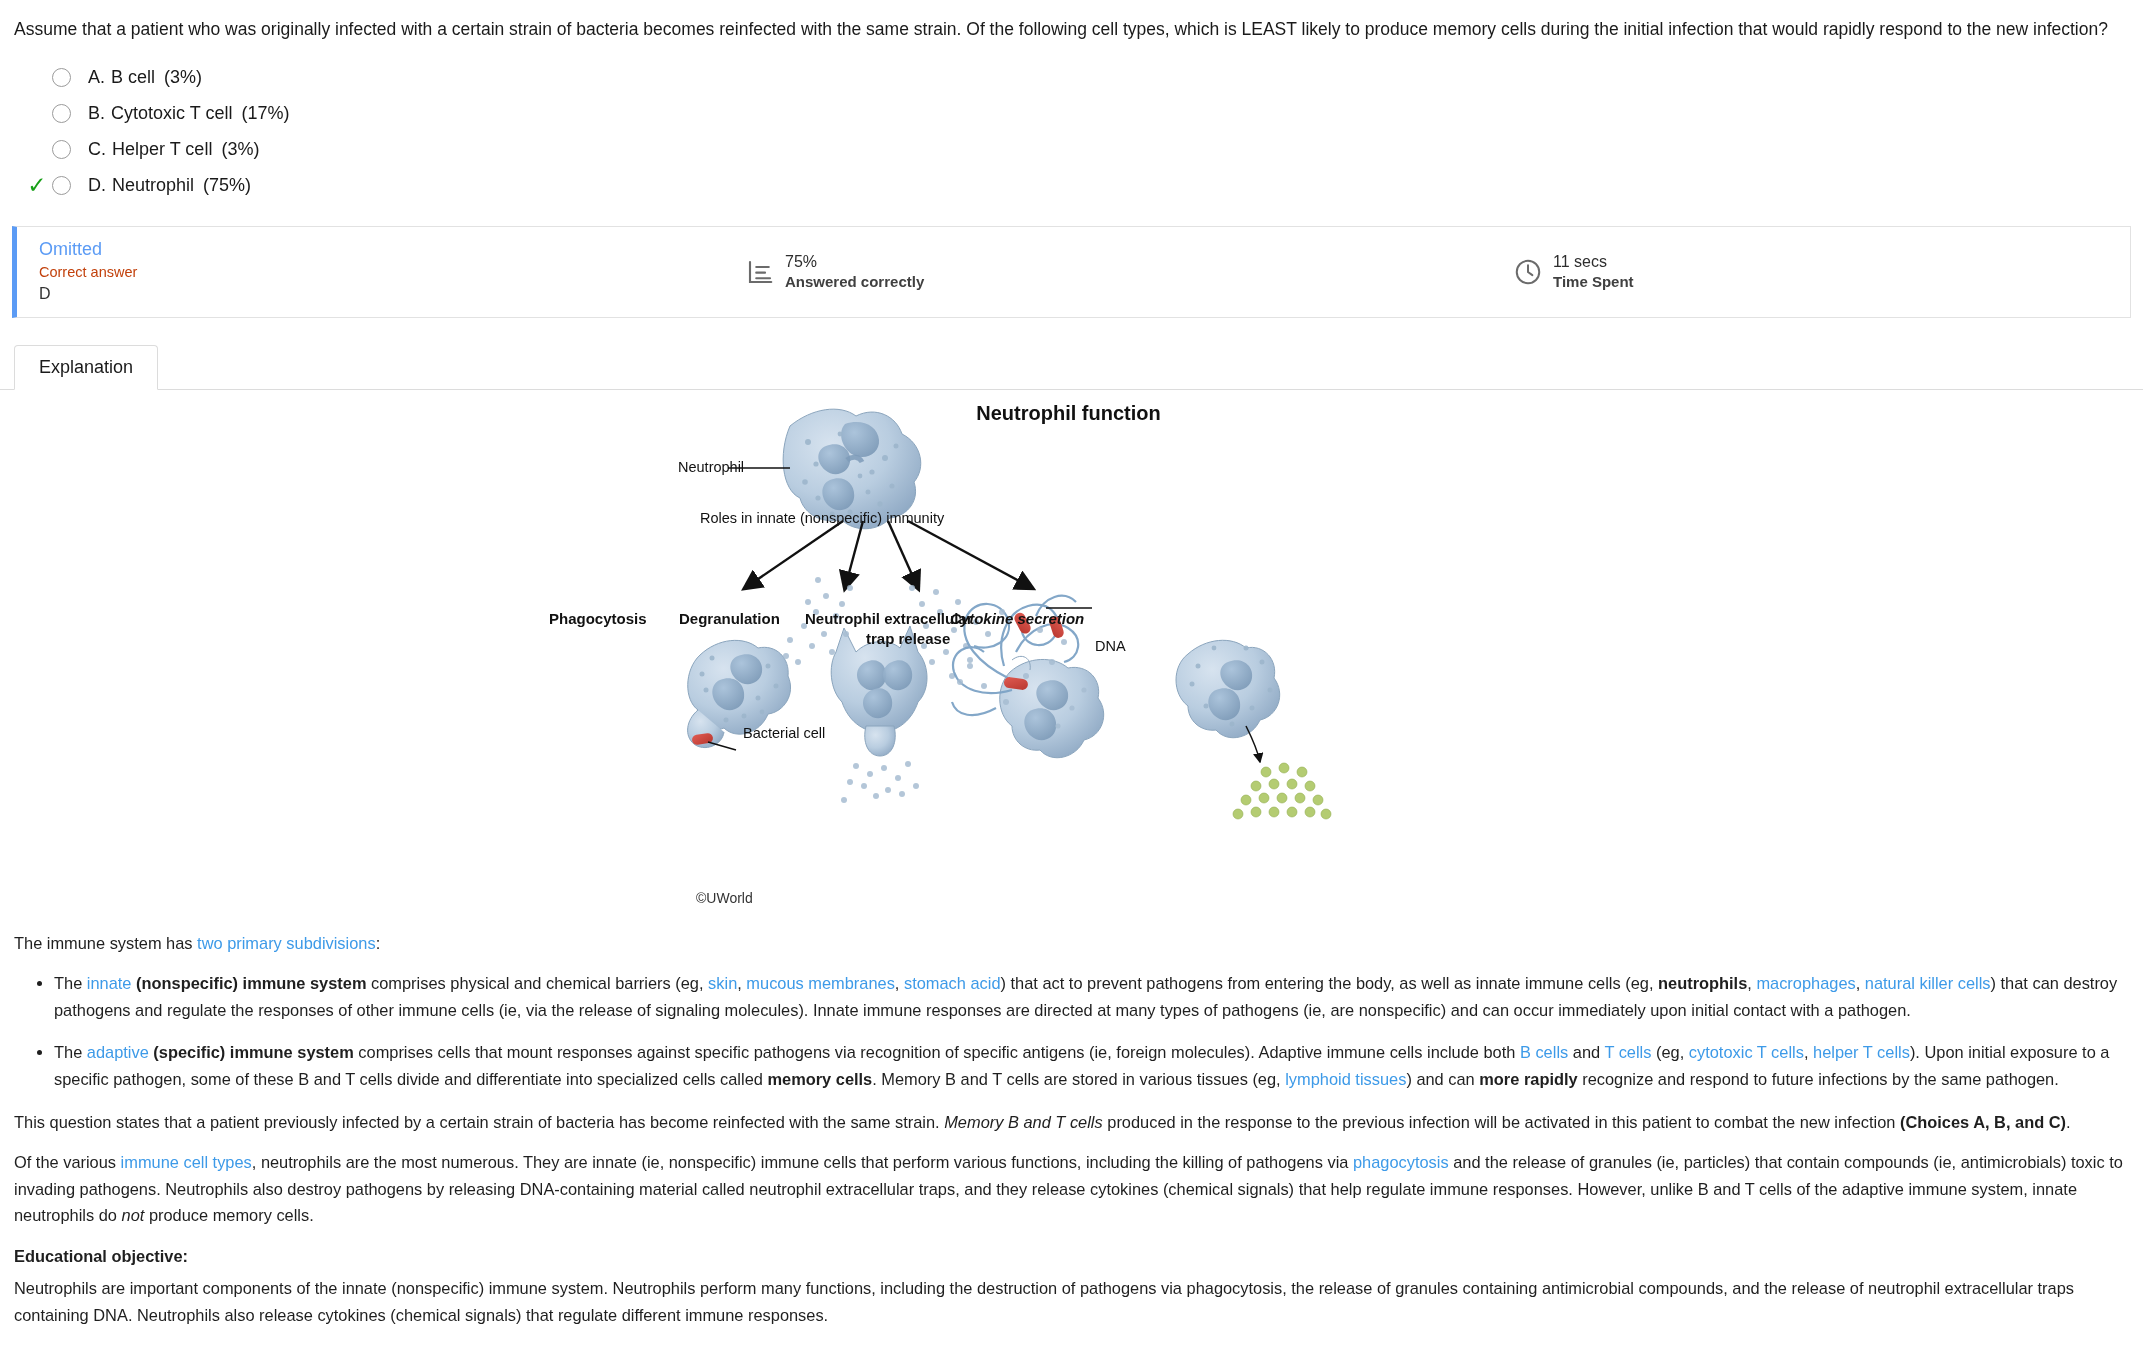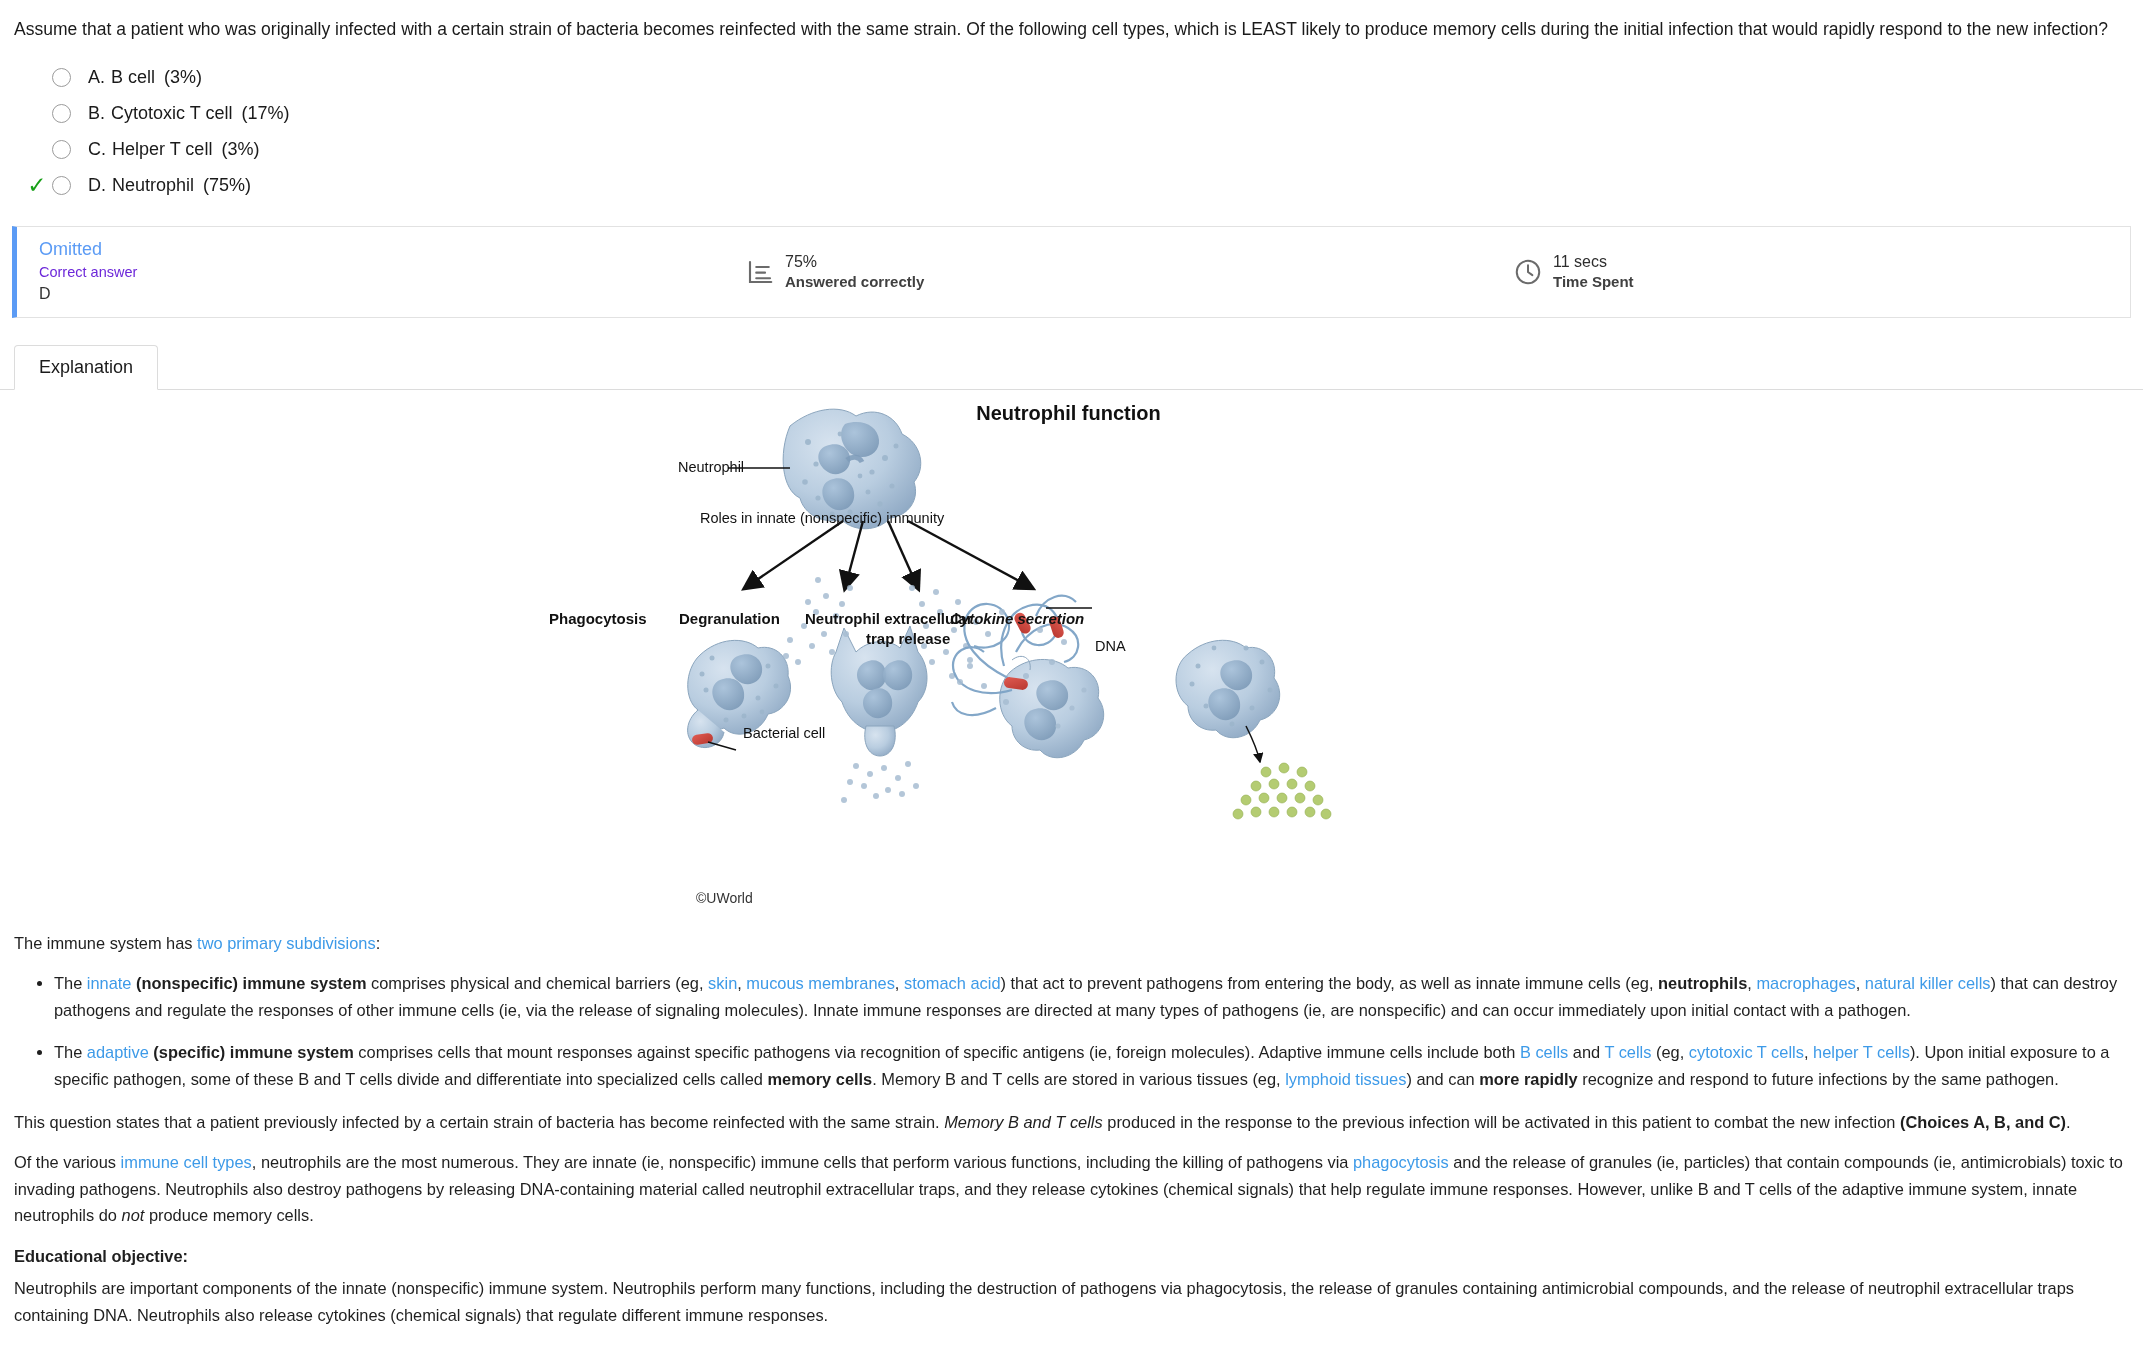--- a/index.html
+++ b/index.html
@@ -73,21 +73,21 @@
   .stat-omitted {
     padding-left: 22px;
     width: 700px;
   }
   .omitted-title {
     color: #5b9bf5;
     font-size: 18px;
     line-height: 1.3;
   }
   .omitted-sub {
-    color: #6d28d9;
+    color: #c2410c;
     font-size: 14.5px;
     line-height: 1.45;
   }
   .omitted-val {
     color: #333;
     font-size: 16px;
     line-height: 1.4;
   }
   .stat-block {
     display: flex;

